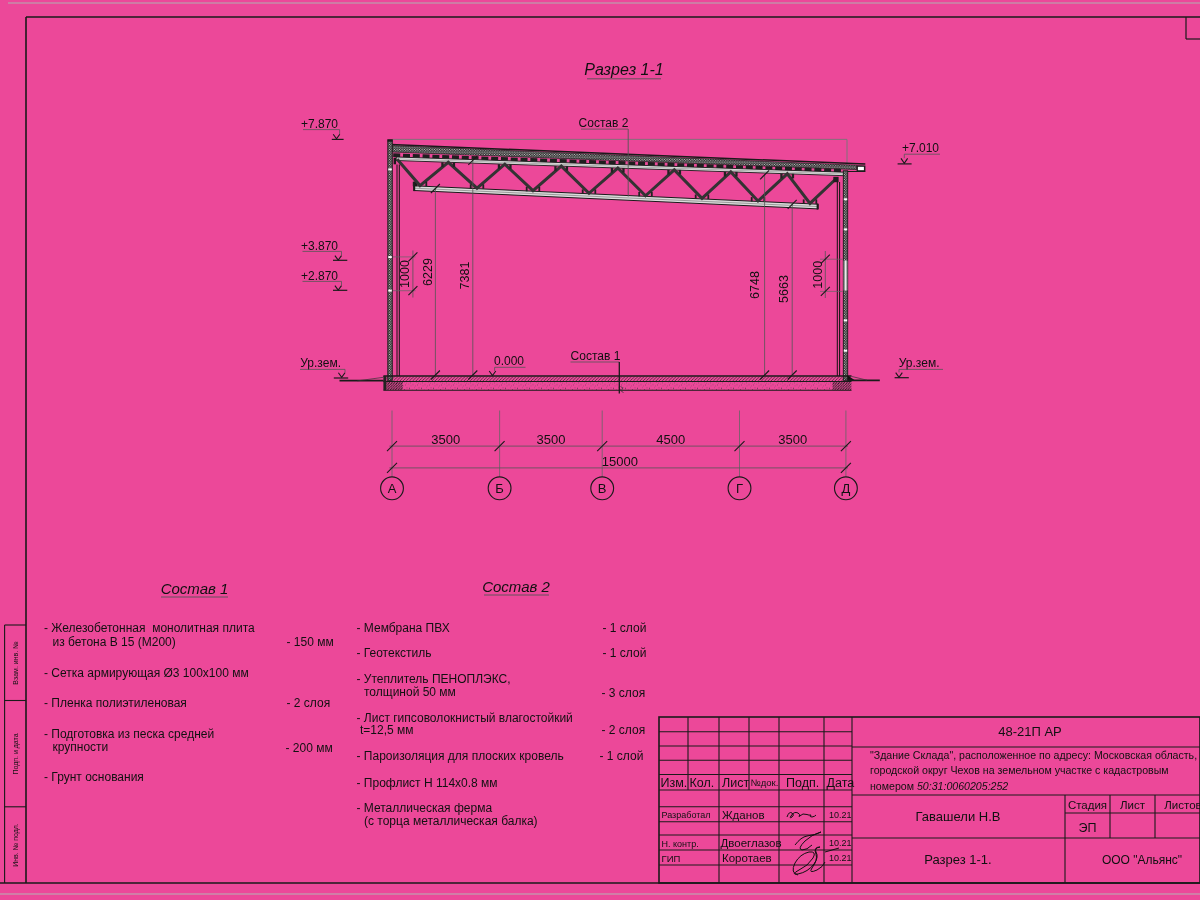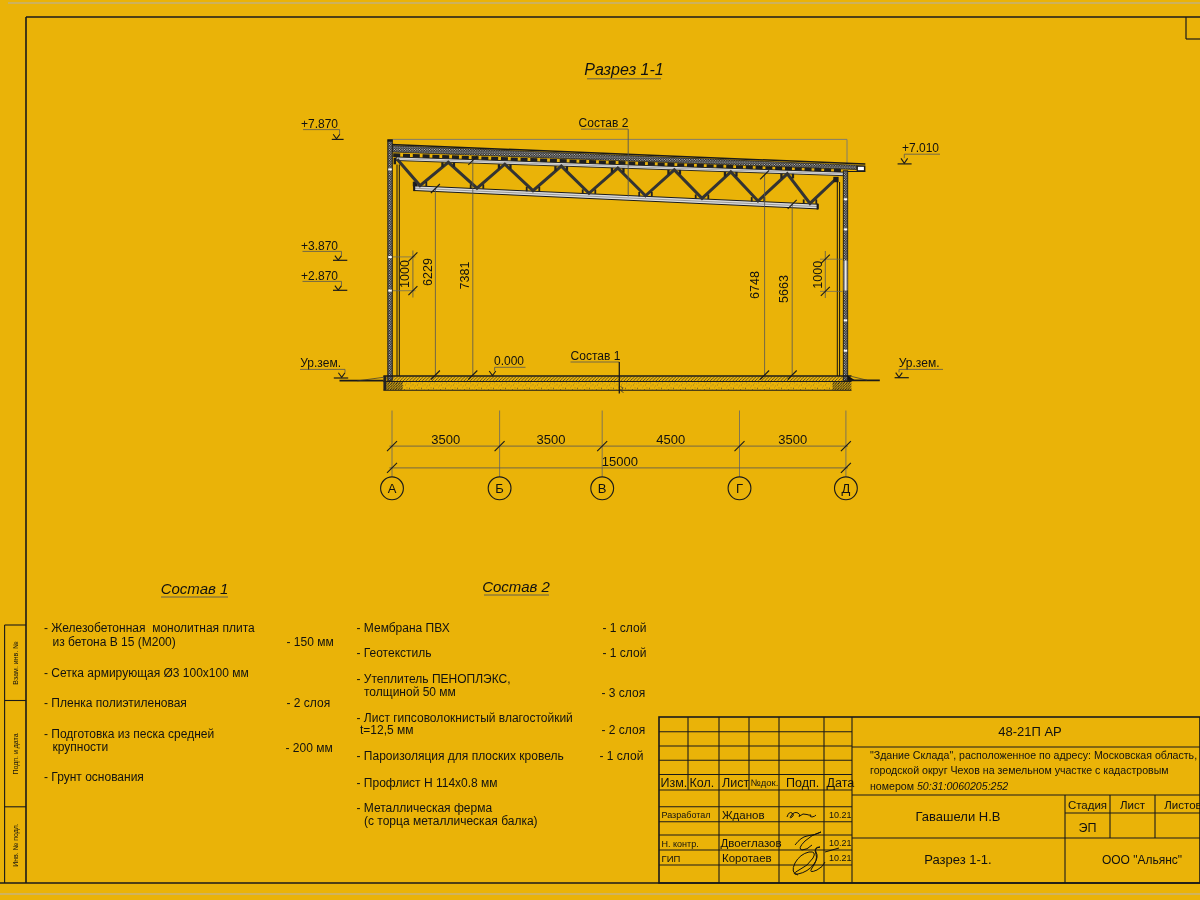--- a/index.html
+++ b/index.html
@@ -1,16 +1,16 @@
 <!DOCTYPE html>
 <html><head>
 <meta charset="utf-8">
 <style>
   html,body{margin:0;padding:0;background:#ffffff;}
-  #sheet{position:relative;width:1200px;height:900px;background:#eab308;overflow:hidden;
+  #sheet{position:relative;width:1200px;height:900px;background:#ec4899;overflow:hidden;
          font-family:"Liberation Sans", sans-serif;}
   svg{position:absolute;left:0;top:0;}
   text{fill:#111;}
 </style>
 </head>
 <body>
 <div id="sheet">
 <svg width="1200" height="900" viewBox="0 0 1200 900">
 <defs>
   <pattern id="chk" width="2.5" height="2.5" patternUnits="userSpaceOnUse">

